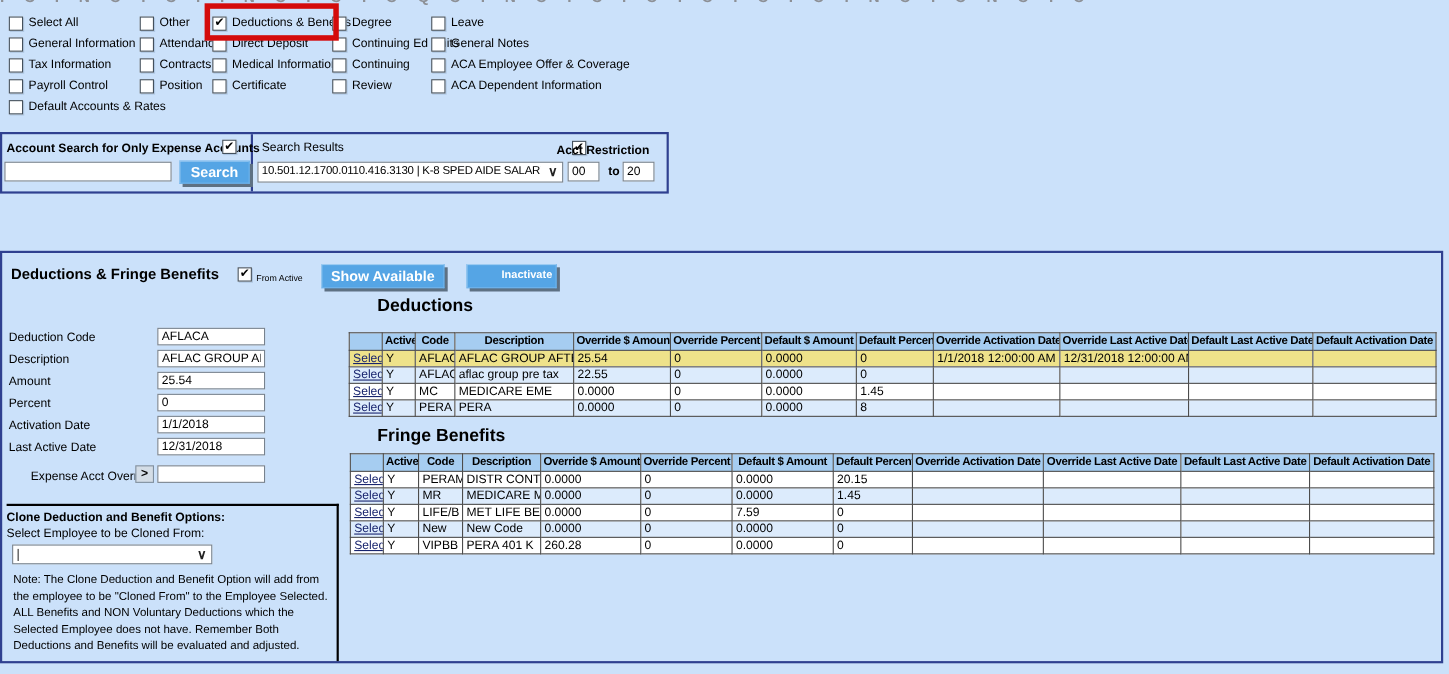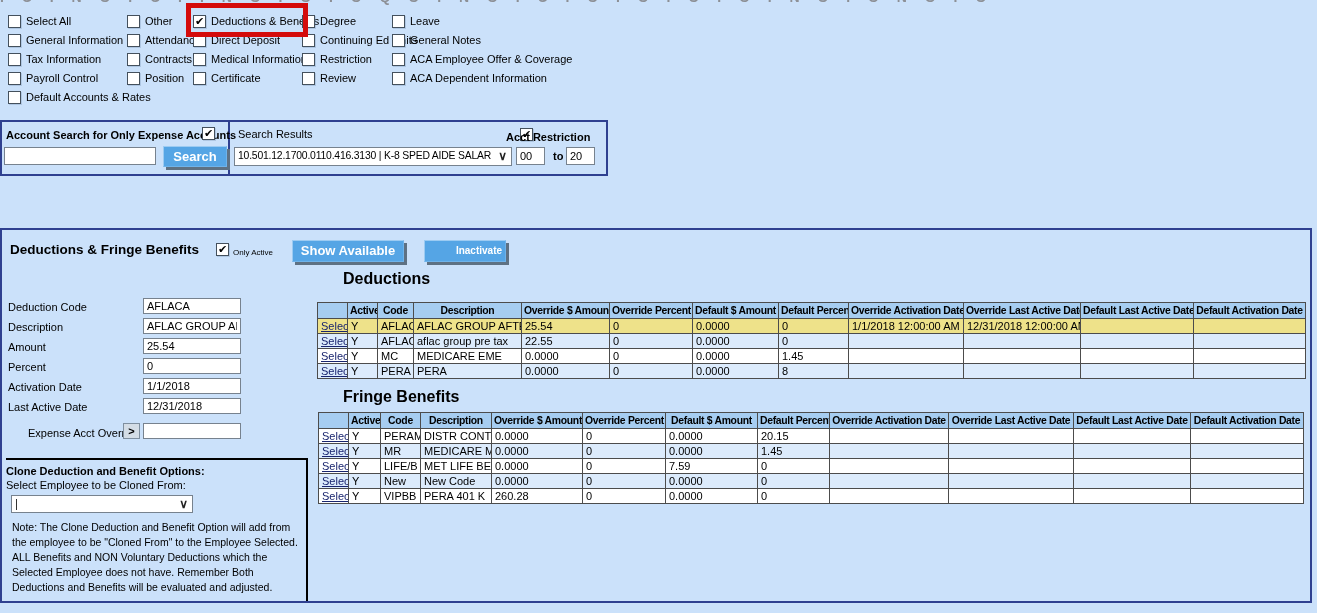--- a/index.html
+++ b/index.html
@@ -129,21 +129,21 @@
       <div class="cb-item" style="left: 302px; top: 14px;">
         <span class="cbx"></span>
         <span class="cb-lbl">Degree</span>
       </div>
       <div class="cb-item" style="left: 302px; top: 33px;">
         <span class="cbx"></span>
         <span class="cb-lbl">Continuing Ed Units</span>
       </div>
       <div class="cb-item" style="left: 302px; top: 52px;">
         <span class="cbx"></span>
-        <span class="cb-lbl">Restriction</span>
+        <span class="cb-lbl">Continuing</span>
       </div>
       <div class="cb-item" style="left: 302px; top: 71px;">
         <span class="cbx"></span>
         <span class="cb-lbl">Review</span>
       </div>
       <div class="cb-item" style="left: 392px; top: 14px;">
         <span class="cbx"></span>
         <span class="cb-lbl">Leave</span>
       </div>
       <div class="cb-item" style="left: 392px; top: 33px;">
@@ -180,21 +180,21 @@
       <span class="chev">∨</span>
     </div>
     <input class="txt-input" style="left: 514px; top: 25px; width: 29px; height: 18px;" value="00">
     <div class="bold-lbl" style="position:absolute;left:551px;top:28px;">to</div>
     <input class="txt-input" style="left: 564px; top: 25px; width: 29px; height: 18px;" value="20">
   </div>
 
   <div id="main-panel">
     <div id="mp-title">Deductions &amp; Fringe Benefits</div>
     <span class="cbx" id="only-active-box">✔</span>
-    <div id="only-active-lbl">Only Active</div>
+    <div id="only-active-lbl">From Active</div>
     <div class="btn3d" id="btn-show">Show Available</div>
     <div class="btn3d" id="btn-inact">Inactivate</div>
 
     <div id="form-mount">
         <div class="f-label" style="top: 71px;">Deduction Code</div>
         <input class="txt-input f-input" value="AFLACA" style="top: 68px;">
         <div class="f-label" style="top: 91px;">Description</div>
         <input class="txt-input f-input" value="AFLAC GROUP AFTER TAX" style="top: 88px;">
         <div class="f-label" style="top: 111px;">Amount</div>
         <input class="txt-input f-input" value="25.54" style="top: 108px;">

